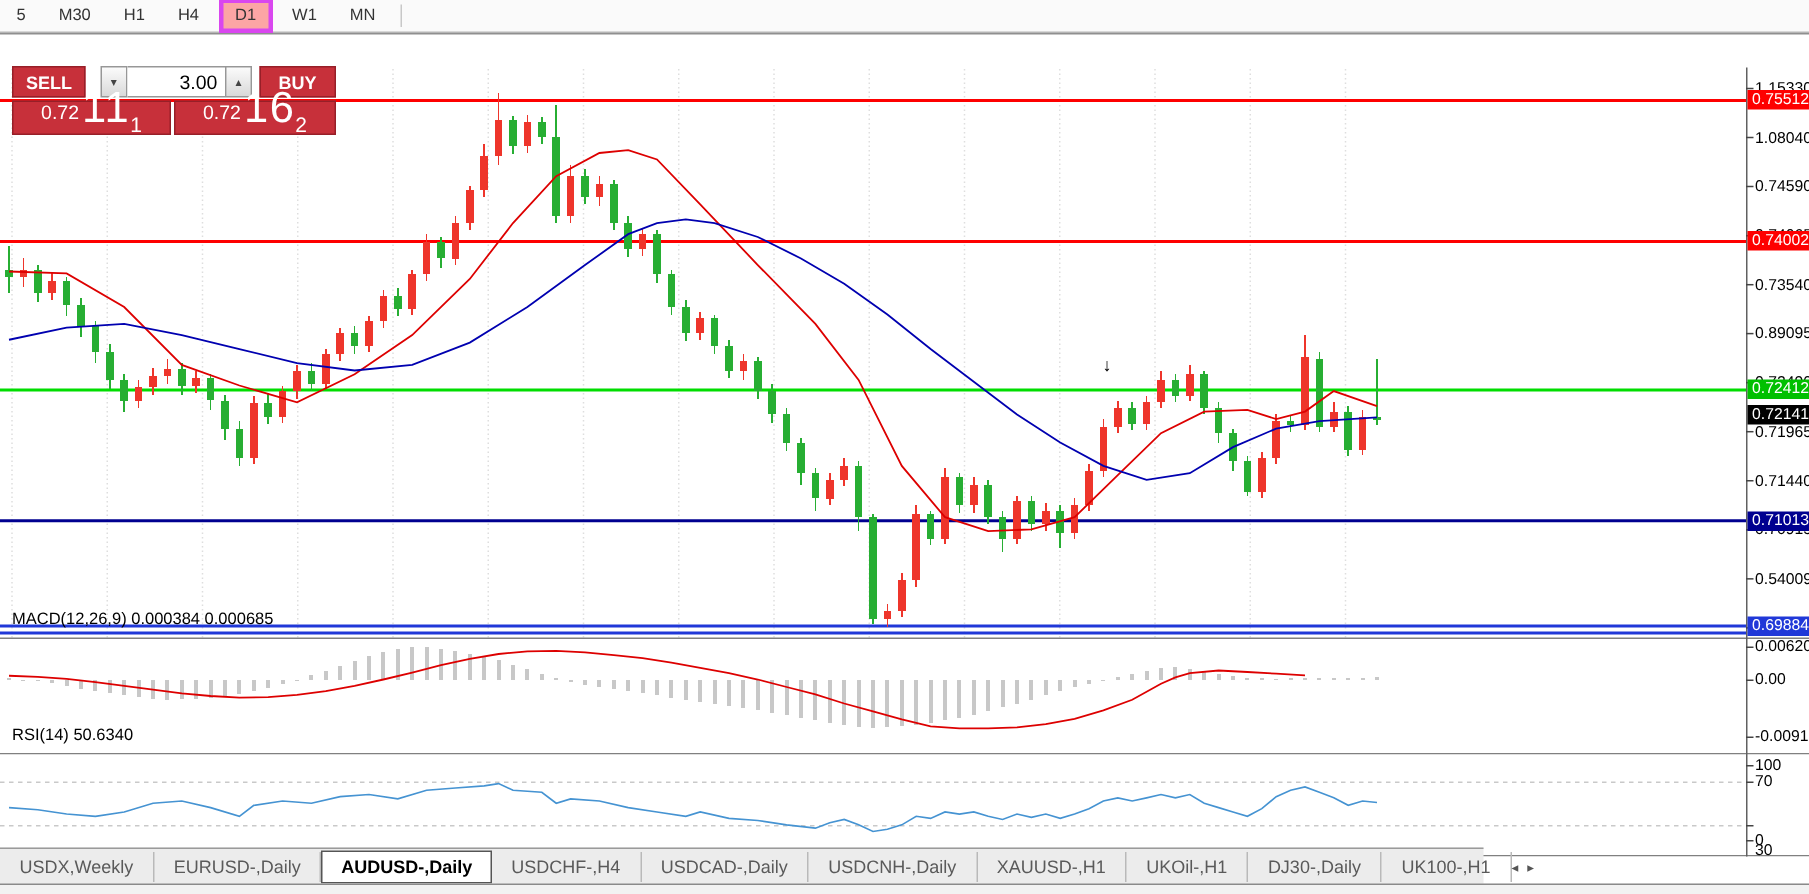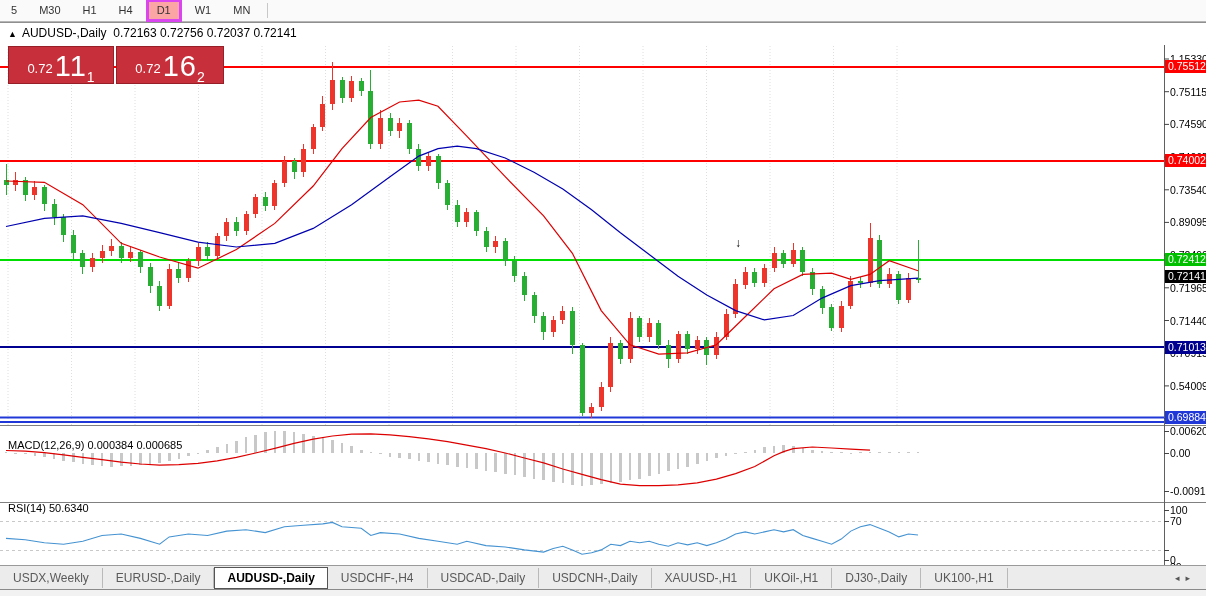--- a/index.html
+++ b/index.html
@@ -12,43 +12,43 @@
   .tf-btn.sel{background:#fca5a5;border:3px solid #d946ef;}
   #tf-sep{width:1px;height:15px;background:#c8c8c8;margin-left:6px;}
   
   #chart-win{position:absolute;left:0;top:22px;width:1206px;height:526px;background:#fff;border-top:1px solid #8f8f8f;}
   #gfx{position:absolute;left:0;top:0;}
   #labels{position:absolute;left:0;top:0;width:1206px;height:596px;pointer-events:none;}
   .ytick{position:absolute;left:1170px;width:36px;font-size:10.5px;color:#000;white-space:nowrap;overflow:hidden;}
   .badge{position:absolute;left:1165px;width:40px;height:13px;line-height:13px;padding-left:3px;
          font-size:10.5px;color:#fff;white-space:nowrap;overflow:hidden;}
   .xtick{position:absolute;top:551px;font-size:10.5px;color:#000;white-space:nowrap;}
-  .pane-title{position:absolute;font-size:11px;color:#000;white-space:nowrap;margin-top:32px;}
+  .pane-title{position:absolute;font-size:11px;color:#000;white-space:nowrap;}
   #main-title{position:absolute;left:8px;top:26px;font-size:12px;color:#000;white-space:nowrap;}
   #collapse-arrow{font-size:9px;margin-right:5px;}
   #annot{position:absolute;font-size:12px;font-weight:bold;color:#000;}
   
   #trade{position:absolute;left:8px;top:44px;width:216px;}
   #trade-row1{display:flex;height:21px;}
   .tbtn{background:#c7303a;border:1px solid #971f28;color:#fff;font-size:12px;font-weight:600;
         width:50px;display:flex;align-items:center;justify-content:center;}
   .spin{width:17px;background:linear-gradient(#fbfbfb,#d9d9d9);border:1px solid #979797;color:#444;
         font-size:8px;display:flex;align-items:center;justify-content:center;}
   #vol{width:60px;border:1px solid #979797;border-left:none;border-right:none;text-align:right;
        font-size:13px;padding:0 5px 0 0;font-family:"Liberation Sans",sans-serif;color:#000;}
   #trade-gap1{width:10px;} #trade-gap2{width:5px;}
-  #trade-row2{display:flex;margin-top:2px;height:38px;justify-content:center;}
+  #trade-row2{display:flex;margin-top:2px;height:23px;justify-content:center;}
   .tile{background:#c7303a;border:1px solid #971f28;color:#fff;display:flex;align-items:flex-end;
         justify-content:center;padding-bottom:1px;}
   #tile-sell{width:104px;margin-right:2px;} #tile-buy{width:106px;}
   .tile .small{font-size:13px;line-height:26px;margin-right:2px;}
   .tile .big{font-size:29px;line-height:31px;letter-spacing:1px;}
   .tile sup{font-size:14px;line-height:10px;vertical-align:18px;}
   
-  #tab-bar{position:absolute;left:0;top:565px;width:1206px;height:24px;background:#ececec;
+  #tab-bar{position:absolute;left:0;top:565px;width:989px;height:24px;background:#ececec;
            border-top:1px solid #9a9a9a;display:flex;align-items:center;font-size:12px;color:#5a5a5a;}
   .tab{padding:3px 13px;border-right:1px solid #b9b9b9;white-space:nowrap;line-height:14px;}
   .tab.active{background:#fff;border:1px solid #555;border-right:1px solid #555;color:#000;font-weight:700;
               padding:3px 12px;}
   #tab-scroll{margin-left:auto;margin-right:10px;color:#555;font-size:9px;letter-spacing:6px;}
   #bottom-strip{position:absolute;left:0;top:589px;width:1206px;height:7px;background:#f2f2f2;
                 border-top:1px solid #8a8a8a;}
 </style>
 </head>
 <body>
@@ -424,21 +424,21 @@
         <line x1="516" y1="548" x2="516" y2="552" stroke="#444"></line>
         <line x1="579.5" y1="548" x2="579.5" y2="552" stroke="#444"></line>
         <line x1="643" y1="548" x2="643" y2="552" stroke="#444"></line>
         <line x1="706.5" y1="548" x2="706.5" y2="552" stroke="#444"></line>
         <line x1="770" y1="548" x2="770" y2="552" stroke="#444"></line>
         <line x1="833.5" y1="548" x2="833.5" y2="552" stroke="#444"></line>
         <line x1="897" y1="548" x2="897" y2="552" stroke="#444"></line>
       </svg>
     <div id="labels">
         <div class="ytick" style="top:30px">1.15330</div>
-        <div class="ytick" style="top:63px">0.75115</div>
+        <div class="ytick" style="top:63px">1.08040</div>
         <div class="ytick" style="top:95px">0.74590</div>
         <div class="ytick" style="top:128px">0.74065</div>
         <div class="ytick" style="top:161px">0.73540</div>
         <div class="ytick" style="top:193px">0.89095</div>
         <div class="ytick" style="top:226px">0.72490</div>
         <div class="ytick" style="top:259px">0.71965</div>
         <div class="ytick" style="top:292px">0.71440</div>
         <div class="ytick" style="top:324px">0.70915</div>
         <div class="ytick" style="top:357px">0.54009</div>
         <div class="ytick" style="top:390px">0.69865</div>
@@ -466,41 +466,49 @@
         <div class="xtick" style="left:510px">23 Nov 2021</div>
         <div class="xtick" style="left:573.5px">2 Dec 2021</div>
         <div class="xtick" style="left:637px">12 Dec 2021</div>
         <div class="xtick" style="left:700.5px">21 Dec 2021</div>
         <div class="xtick" style="left:764px">30 Dec 2021</div>
         <div class="xtick" style="left:827.5px">9 Jan 2022</div>
         <div class="xtick" style="left:891px">18 Jan 2022</div>
       </div>
   </div>
 
-  <div id="main-title"><span id="collapse-arrow">▲</span><span>AUDUSD-,Daily</span>&nbsp;&nbsp;<span>0.72163 0.72756 0.72037 0.72141</span></div>
 
   <div id="annot" style="left: 735px; top: 236px;">↓</div>
 
   <div id="trade">
+    <div id="trade-row1">
+      <div class="tbtn">SELL</div>
+      <div id="trade-gap1"></div>
+      <div class="spin">▾</div>
+      <input id="vol" value="3.00" style="">
+      <div class="spin">▴</div>
+      <div id="trade-gap2"></div>
+      <div class="tbtn" style="width:52px">BUY</div>
+    </div>
     <div id="trade-row2">
       <div class="tile" id="tile-sell">
           <span class="small">0.72</span>
           <span class="big">11</span>
           <sup>1</sup>
         </div>
       <div class="tile" id="tile-buy">
           <span class="small">0.72</span>
           <span class="big">16</span>
           <sup>2</sup>
         </div>
     </div>
   </div>
 
   <div class="pane-title" style="left:8px;top:407px">MACD(12,26,9) 0.000384 0.000685</div>
-  <div class="pane-title" style="left:8px;top:470px">RSI(14) 50.6340</div>
+  <div class="pane-title" style="left:8px;top:484px">RSI(14) 50.6340</div>
 
   <div id="tab-bar">
     <span class="tab">USDX,Weekly</span>
     <span class="tab">EURUSD-,Daily</span>
     <span class="tab active">AUDUSD-,Daily</span>
     <span class="tab">USDCHF-,H4</span>
     <span class="tab">USDCAD-,Daily</span>
     <span class="tab">USDCNH-,Daily</span>
     <span class="tab">XAUUSD-,H1</span>
     <span class="tab">UKOil-,H1</span>

